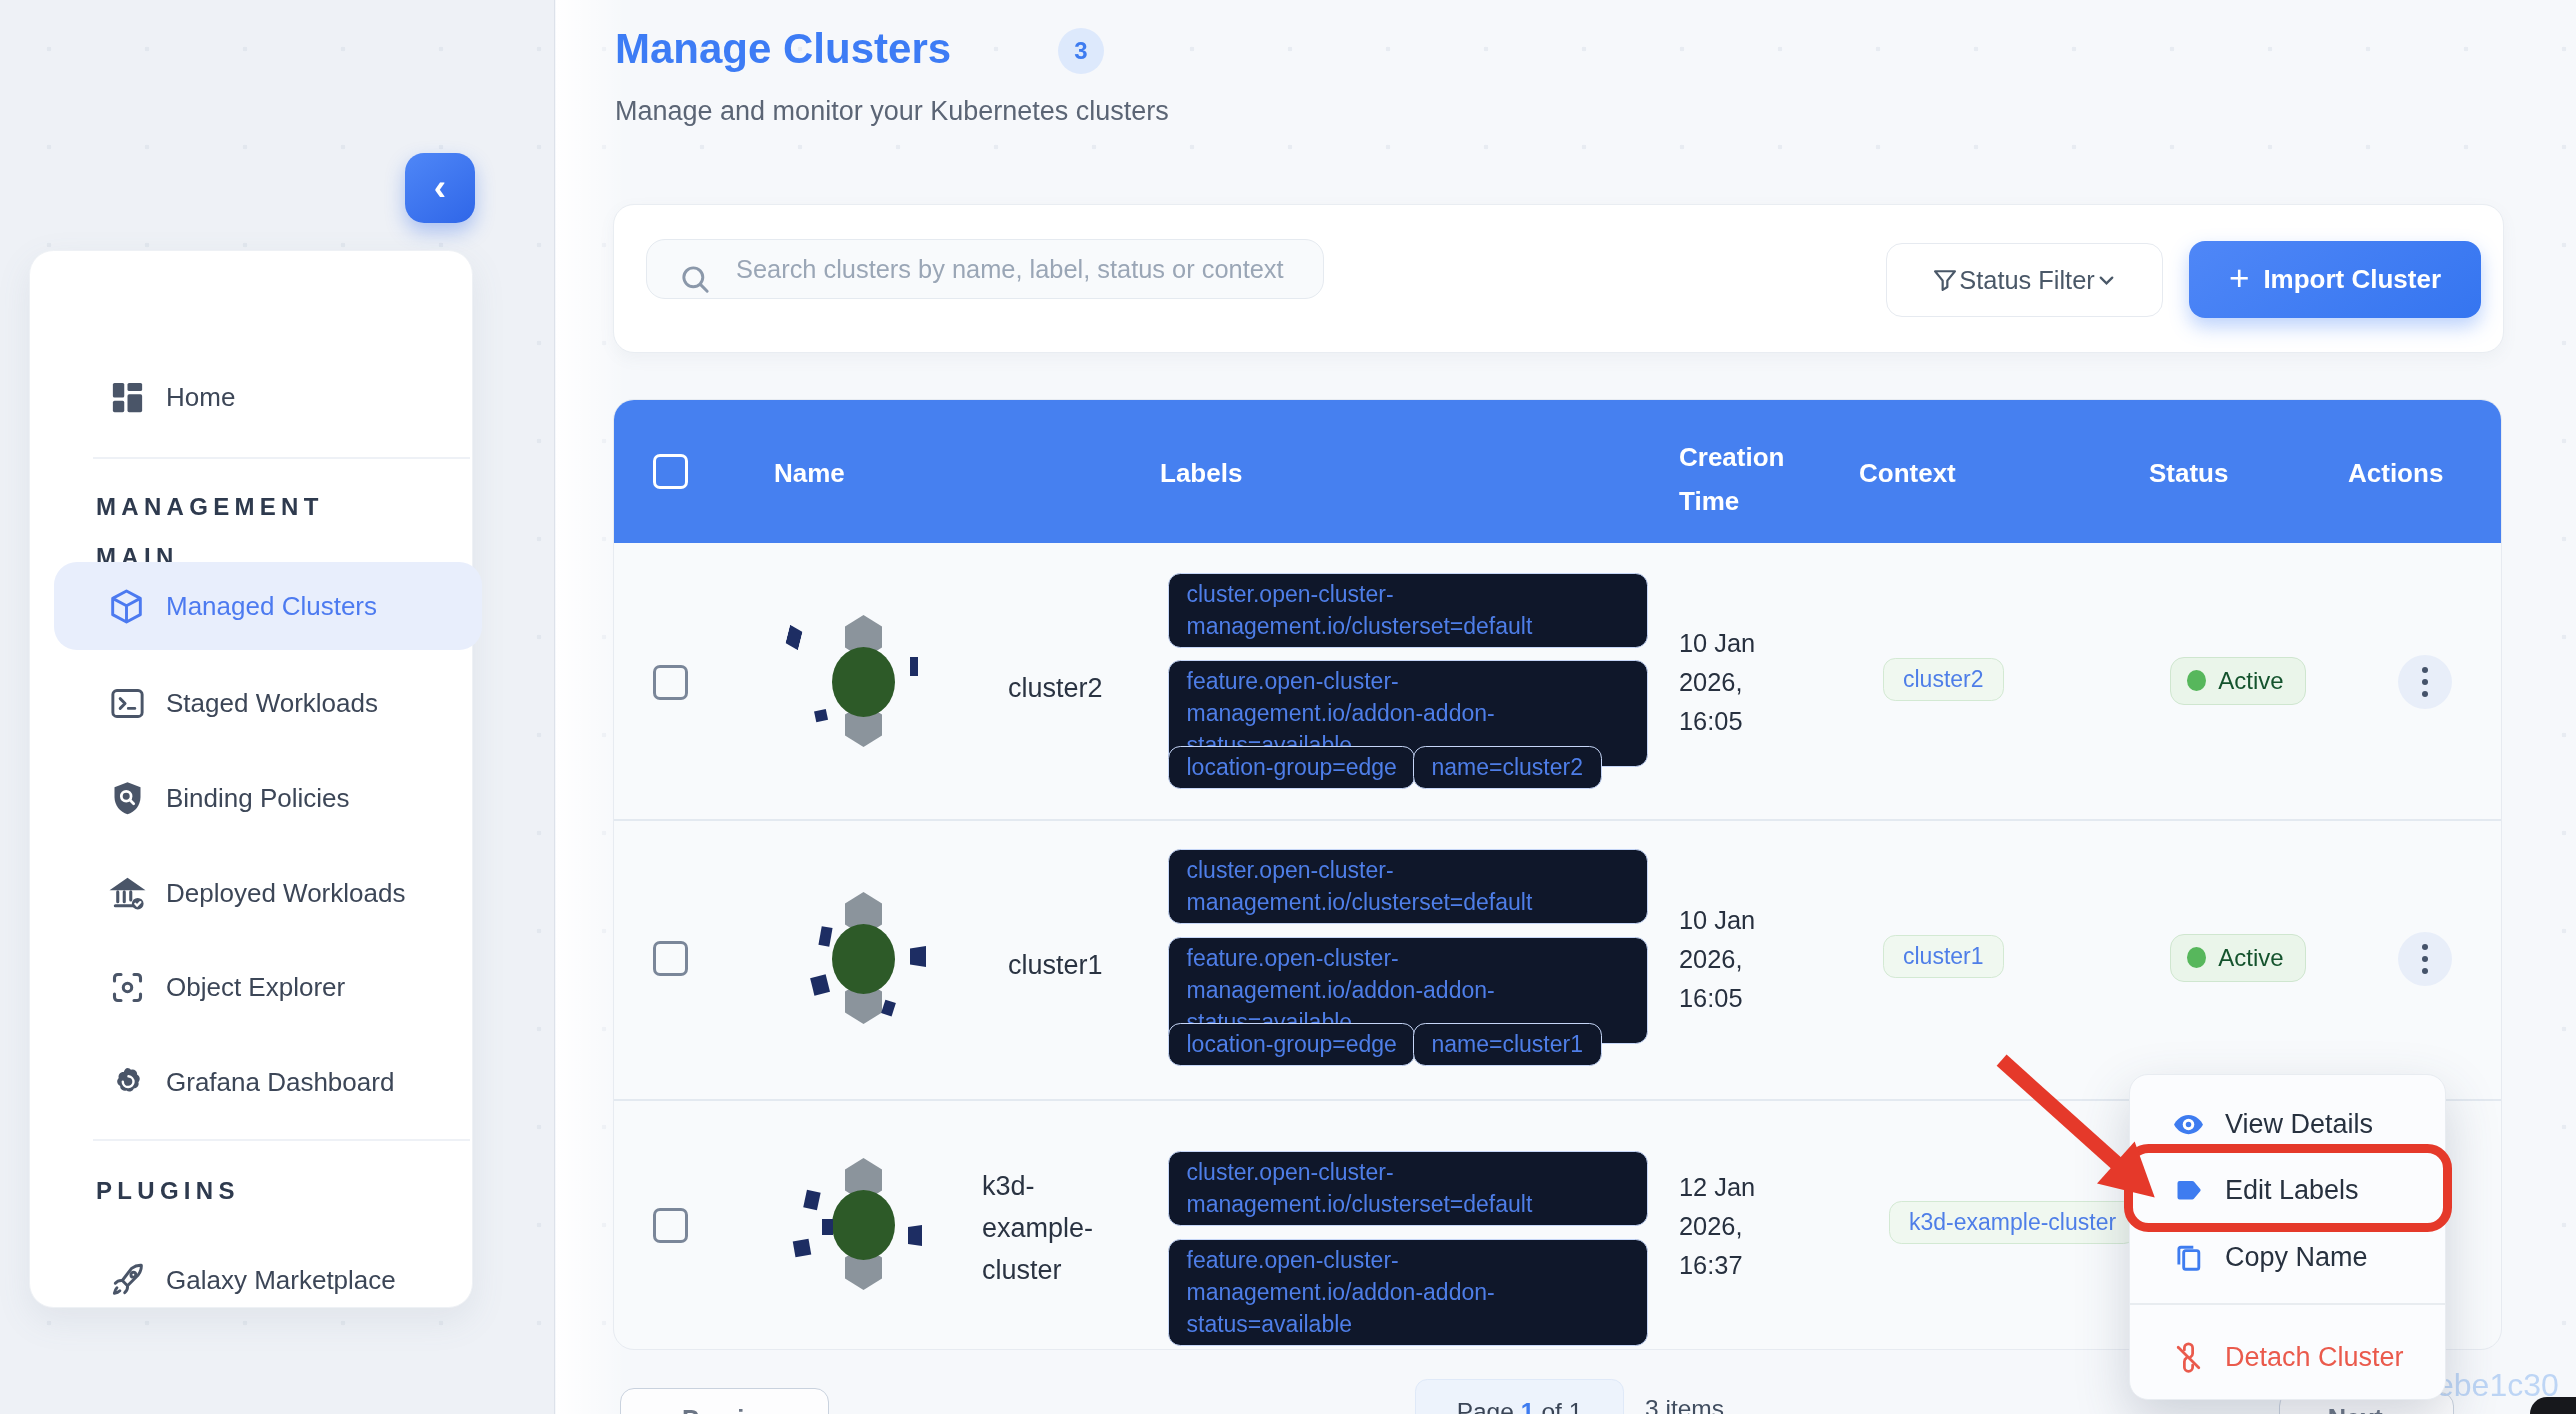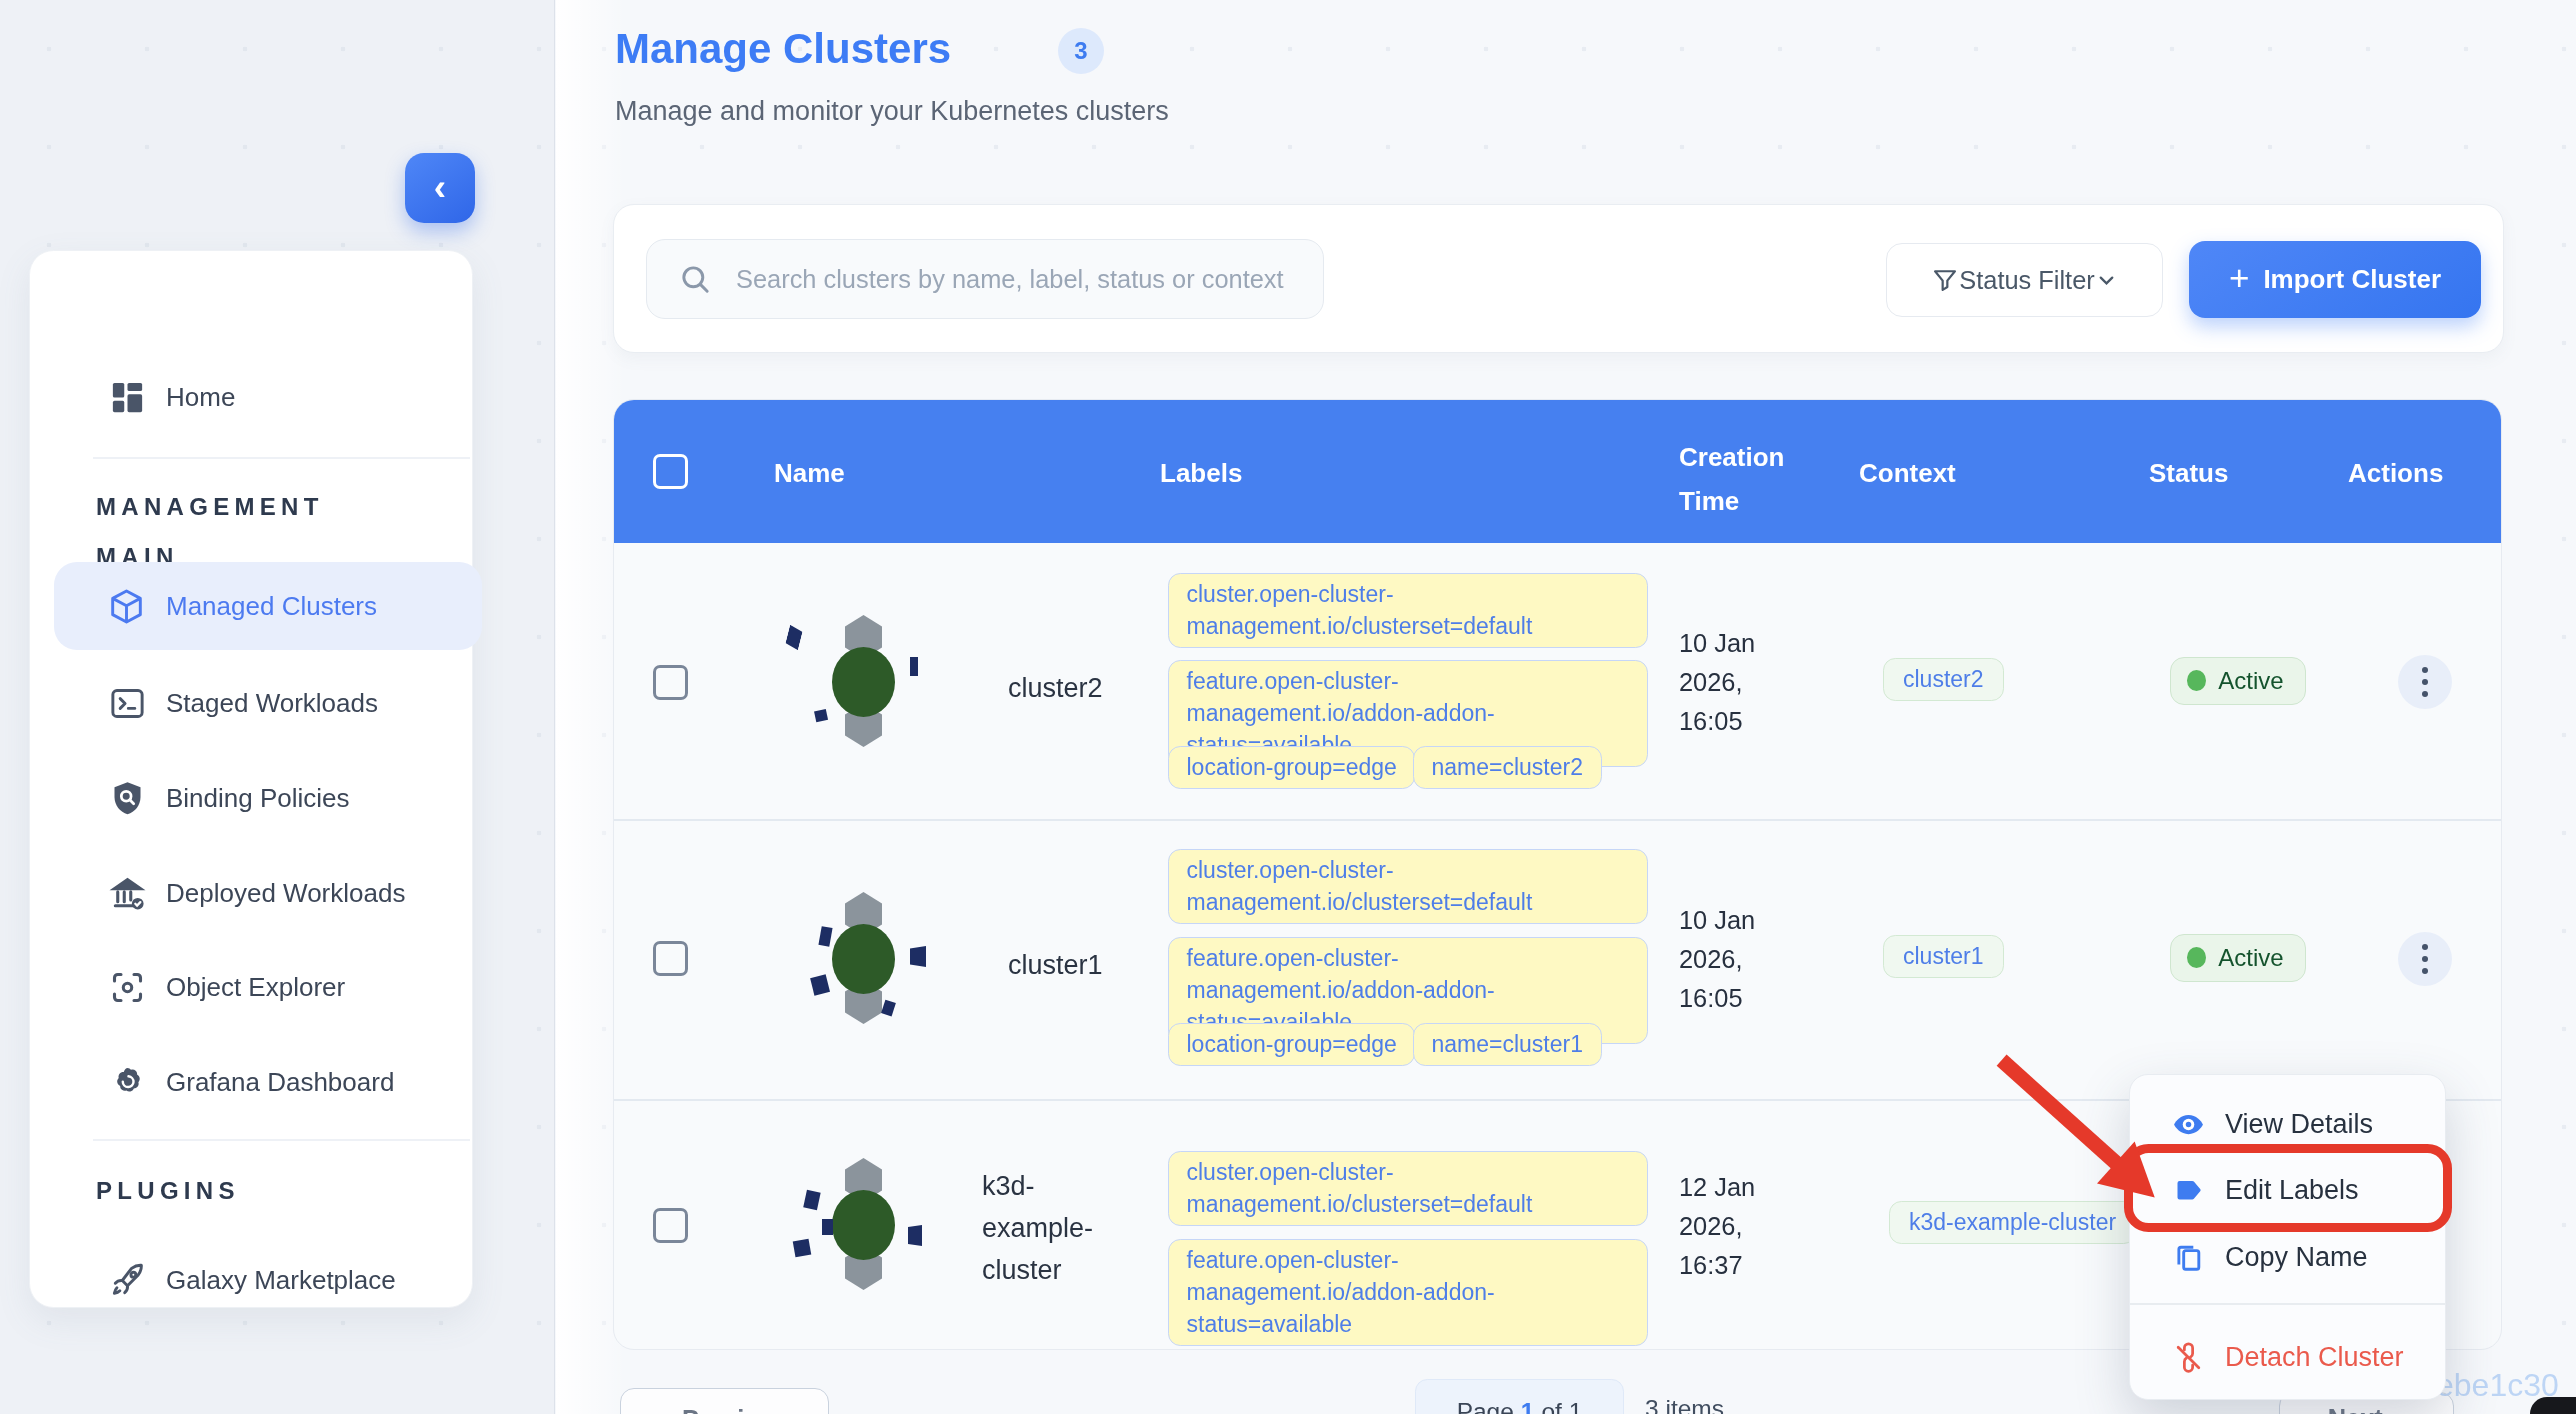--- a/index.html
+++ b/index.html
@@ -60,21 +60,21 @@
     background:#dde9fc; border-radius:50%; color:#3e7cf0; font-size:24px; font-weight:bold;
     display:flex; align-items:center; justify-content:center;
   }
   .page-subtitle { position:absolute; left:615px; top:96px; font-size:27px; color:#5b6575; z-index:5; }
   
   .toolbar-card {
     position:absolute; left:613px; top:204px; width:1891px; height:149px; z-index:5;
     background:#fff; border:0.9px solid #e9edf2; border-radius:21px;
     box-shadow:0 5.3px 16px rgba(100,116,139,.06);
   }
-  .search-wrap { position:absolute; left:32px; top:34px; width:678px; height:80px; }
+  .search-wrap { position:absolute; left:32px; top:34px; width:678px; height:60px; }
   .search-input {
     width:100%; height:100%; background:#f8fafc; border:1.8px solid #e5eaf0; border-radius:19px;
     font-size:25.4px; color:#44506a; padding:0 26px 0 89px; outline:none;
     font-family:"Liberation Sans",sans-serif;
   }
   .search-input::placeholder { color:#9aa6b6; }
   .search-icon { position:absolute; left:32px; top:23px; width:35px; height:35px; color:#8b98aa; pointer-events:none; }
   .filter-btn {
     position:absolute; left:1272px; top:38px; width:277px; height:74px;
     background:#fff; border:1.8px solid #e6eaf0; border-radius:16px; cursor:pointer;
@@ -99,21 +99,21 @@
   .thead { position:absolute; left:0; top:0; width:100%; height:143px; background:#4680f0; }
   .th { position:absolute; color:#fff; font-size:26px; font-weight:bold; }
   .hdr-checkbox, .row-checkbox {
     position:absolute; width:35px; height:35px; border-radius:7px; cursor:pointer;
   }
   .hdr-checkbox { border:3.5px solid #ffffff; left:39px; top:54px; }
   .row-checkbox { border:3.5px solid #7a8699; background:transparent; }
   .row-divider { position:absolute; left:0; width:100%; height:1.8px; background:#e3e9f0; }
   .cell-name { position:absolute; font-size:27px; color:#2a3342; width:158px; line-height:42px; }
   .chip {
-    position:absolute; background:#fef9c3; border:1.8px solid #c6d6f7; border-radius:12.3px;
+    position:absolute; background:#0f172a; border:1.8px solid #c6d6f7; border-radius:12.3px;
     color:#4e7ee8; font-size:23px; line-height:32px; padding:4.4px 17.5px;
     display:flex; align-items:center;
   }
   .time-cell { position:absolute; font-size:25.4px; color:#27303f; line-height:39px; width:123px; }
   .ctx-chip {
     position:absolute; background:#f0f8f0; border:1.8px solid #d3e9d3; border-radius:12.3px;
     color:#4e7ee8; font-size:23px; padding:7px 19px; white-space:nowrap;
   }
   .status-chip {
     position:absolute; background:#eaf5ea; border:1.8px solid #cfe6cf; border-radius:14px;

